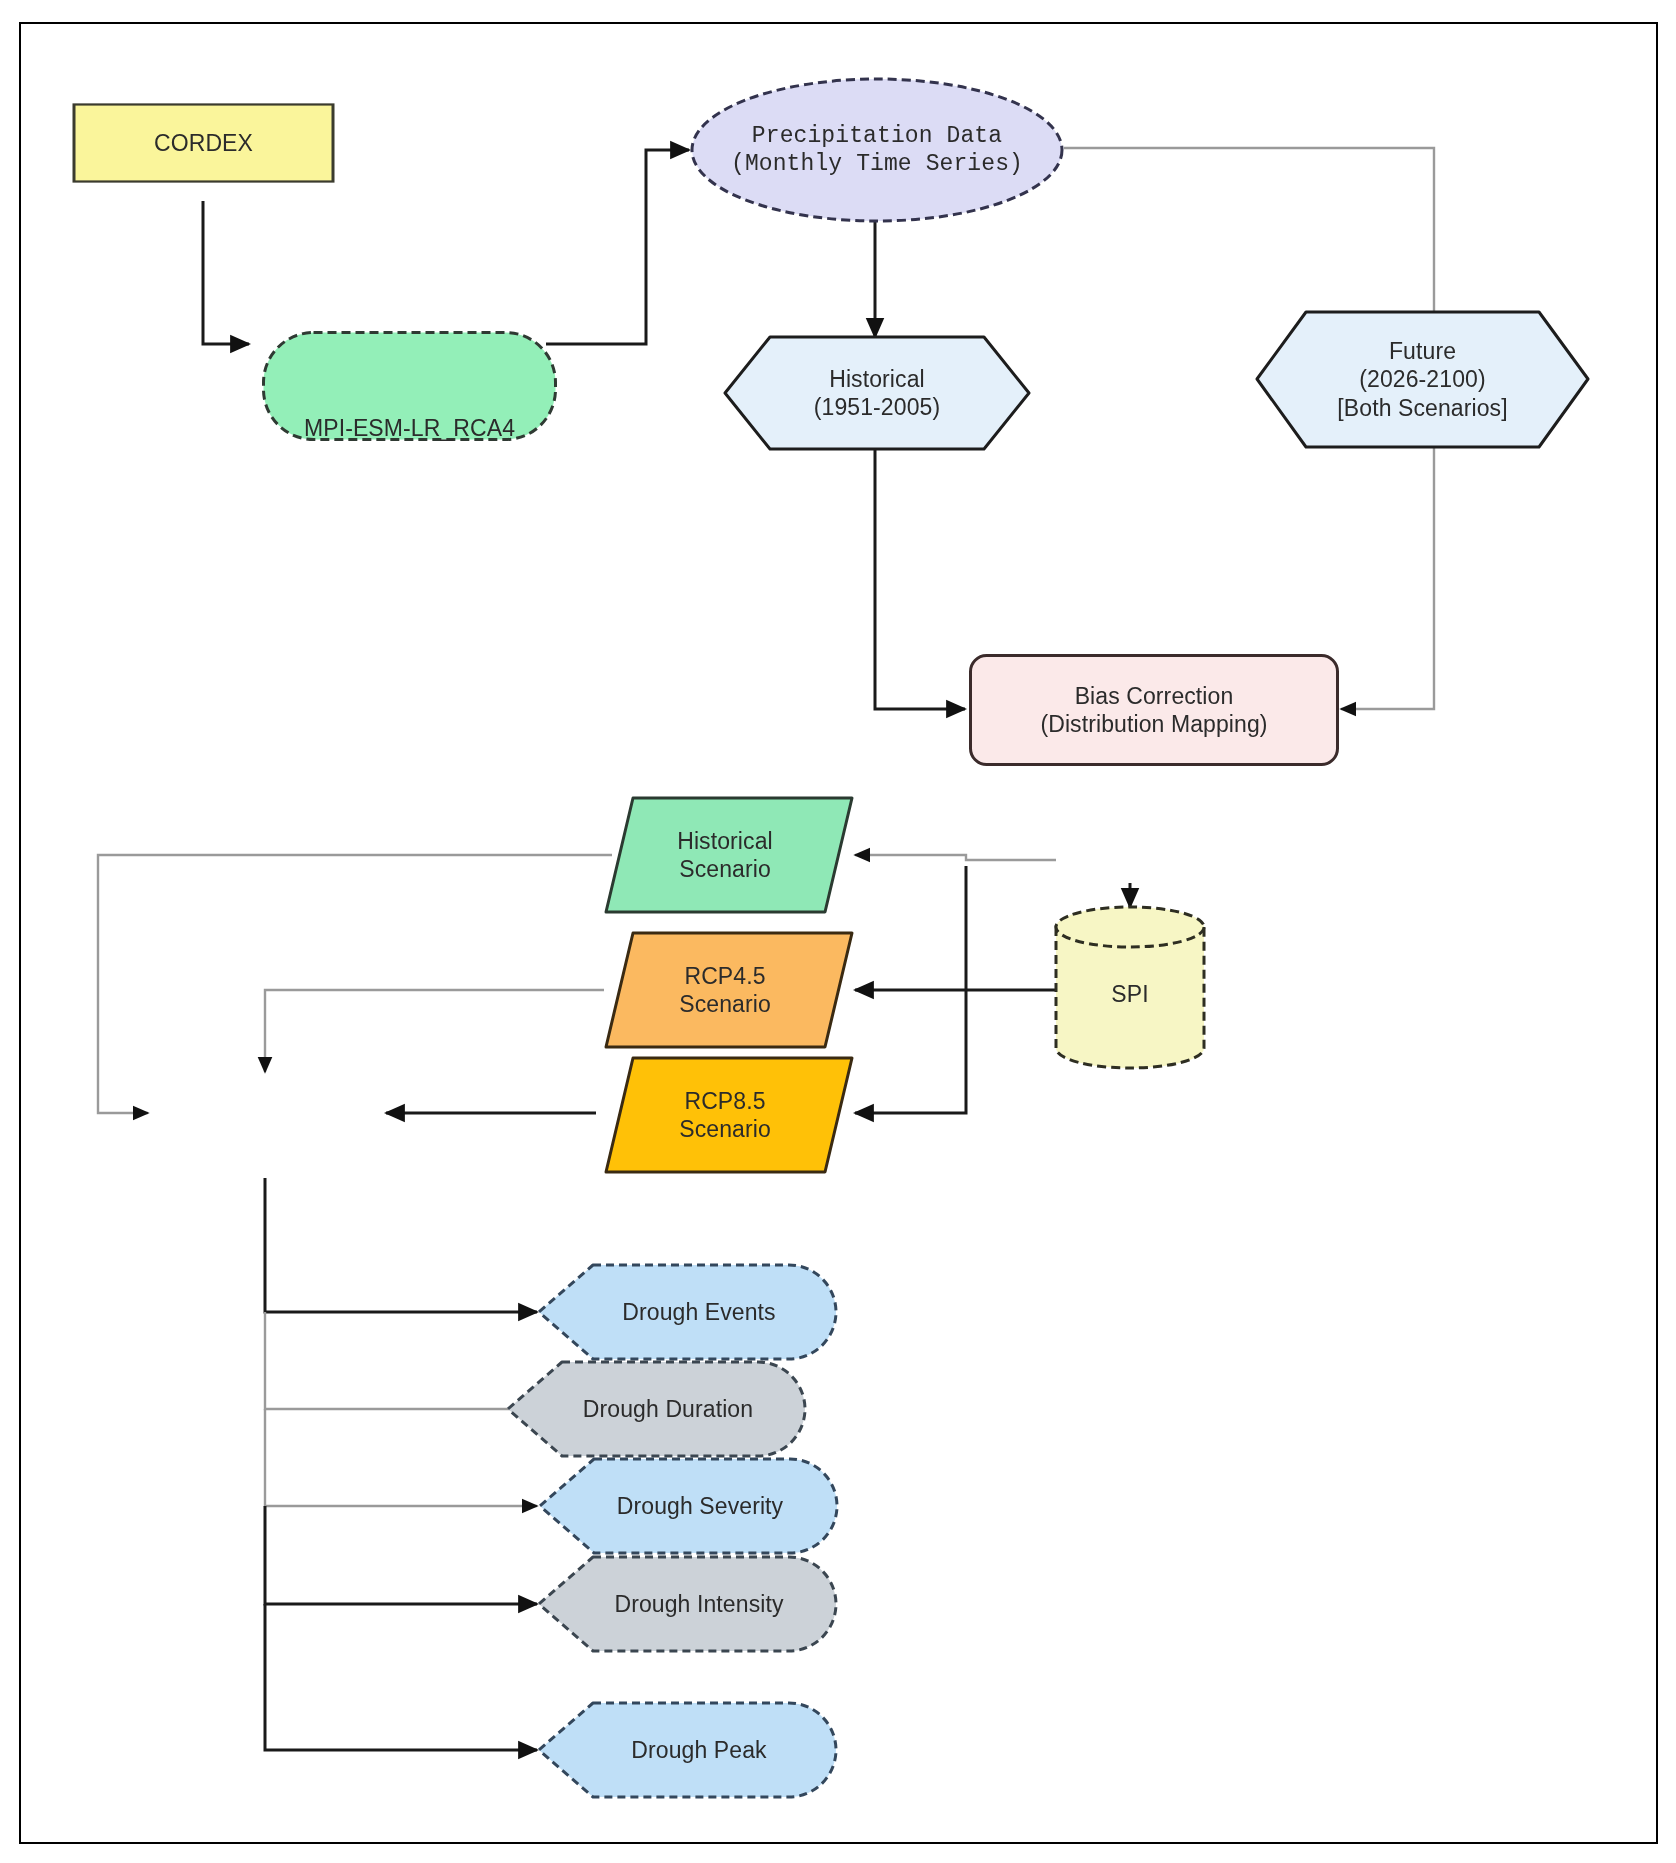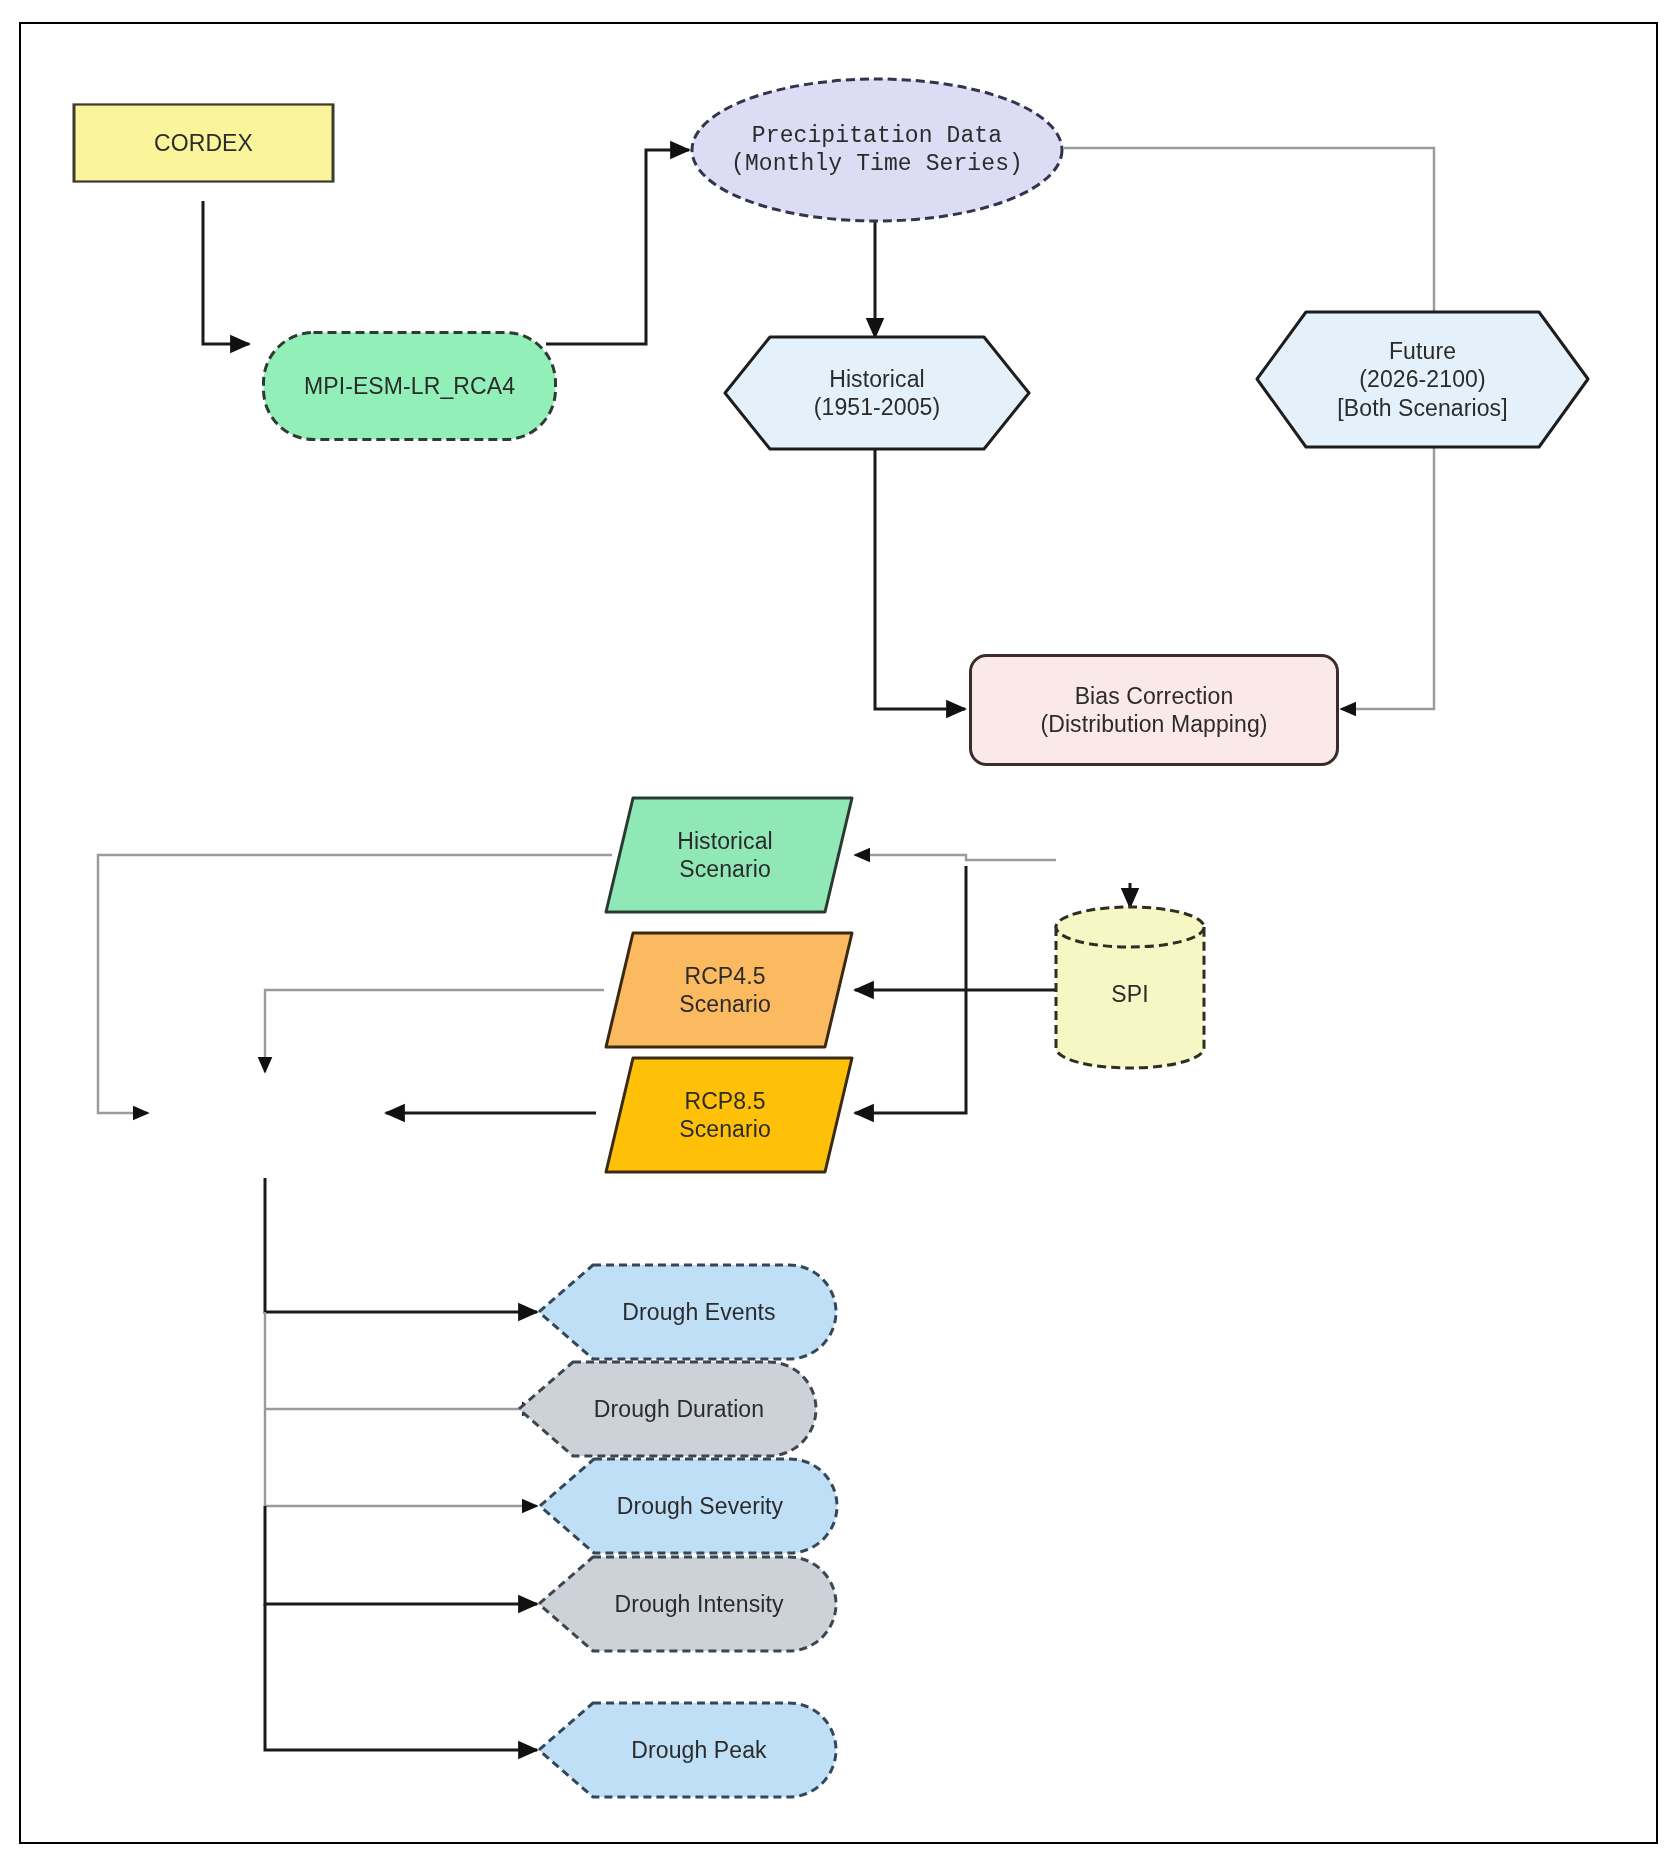--- a/index.html
+++ b/index.html
@@ -72,21 +72,21 @@
     </g>
   </svg>
 
   <div class="node" style="left:72px;top:103px;width:263px;height:80px;">
     <svg class="shape" viewBox="0 0 263 108" preserveAspectRatio="none">
       <rect x="2" y="2" width="259" height="104" fill="#faf59b" stroke="#3b3b2e" stroke-width="3"></rect>
     </svg>
     <span class="lbl">CORDEX</span>
   </div>
 
-  <div class="node" style="left:261px;top:330px;width:297px;height:112px;">
+  <div class="node" style="left:261px;top:330px;width:297px;height:112px;align-items:flex-end;">
     <svg class="shape" viewBox="0 0 297 112" preserveAspectRatio="none">
       <rect x="2.5" y="2.5" width="292" height="107" rx="50" ry="50" fill="#93efb8" stroke="#2f3a33" stroke-width="3" stroke-dasharray="9 5"></rect>
     </svg>
     <span class="lbl">MPI-ESM-LR_RCA4</span>
   </div>
 
   <div class="node" style="left:689px;top:76px;width:376px;height:148px;font-family:Liberation Mono, monospace;">
     <svg class="shape" viewBox="0 0 376 148" preserveAspectRatio="none">
       <ellipse cx="188" cy="74" rx="185" ry="71" fill="#dcdcf5" stroke="#33334d" stroke-width="3" stroke-dasharray="9 5"></ellipse>
     </svg>
@@ -152,21 +152,21 @@
   </div>
 
 
   <div class="node" style="left:536px;top:1262px;width:302px;height:100px;">
     <svg class="shape" viewBox="0 0 302 100" preserveAspectRatio="none">
       <path d="M57,3 L253,3 A47,47 0 0 1 253,97 L57,97 L3,50 Z" fill="#bfdff7" stroke="#33475c" stroke-width="3" stroke-dasharray="8 5" stroke-linejoin="round"></path>
     </svg>
     <span class="lbl" style="transform:translateX(12px)">Drough Events</span>
   </div>
 
-  <div class="node" style="left:516px;top:1359px;width:302px;height:100px;">
+  <div class="node" style="left:505px;top:1359px;width:302px;height:100px;">
     <svg class="shape" viewBox="0 0 302 100" preserveAspectRatio="none">
       <path d="M57,3 L253,3 A47,47 0 0 1 253,97 L57,97 L3,50 Z" fill="#ccd2d8" stroke="#3b4650" stroke-width="3" stroke-dasharray="8 5" stroke-linejoin="round"></path>
     </svg>
     <span class="lbl" style="transform:translateX(12px)">Drough Duration</span>
   </div>
 
   <div class="node" style="left:537px;top:1456px;width:302px;height:100px;">
     <svg class="shape" viewBox="0 0 302 100" preserveAspectRatio="none">
       <path d="M57,3 L253,3 A47,47 0 0 1 253,97 L57,97 L3,50 Z" fill="#bfdff7" stroke="#33475c" stroke-width="3" stroke-dasharray="8 5" stroke-linejoin="round"></path>
     </svg>

